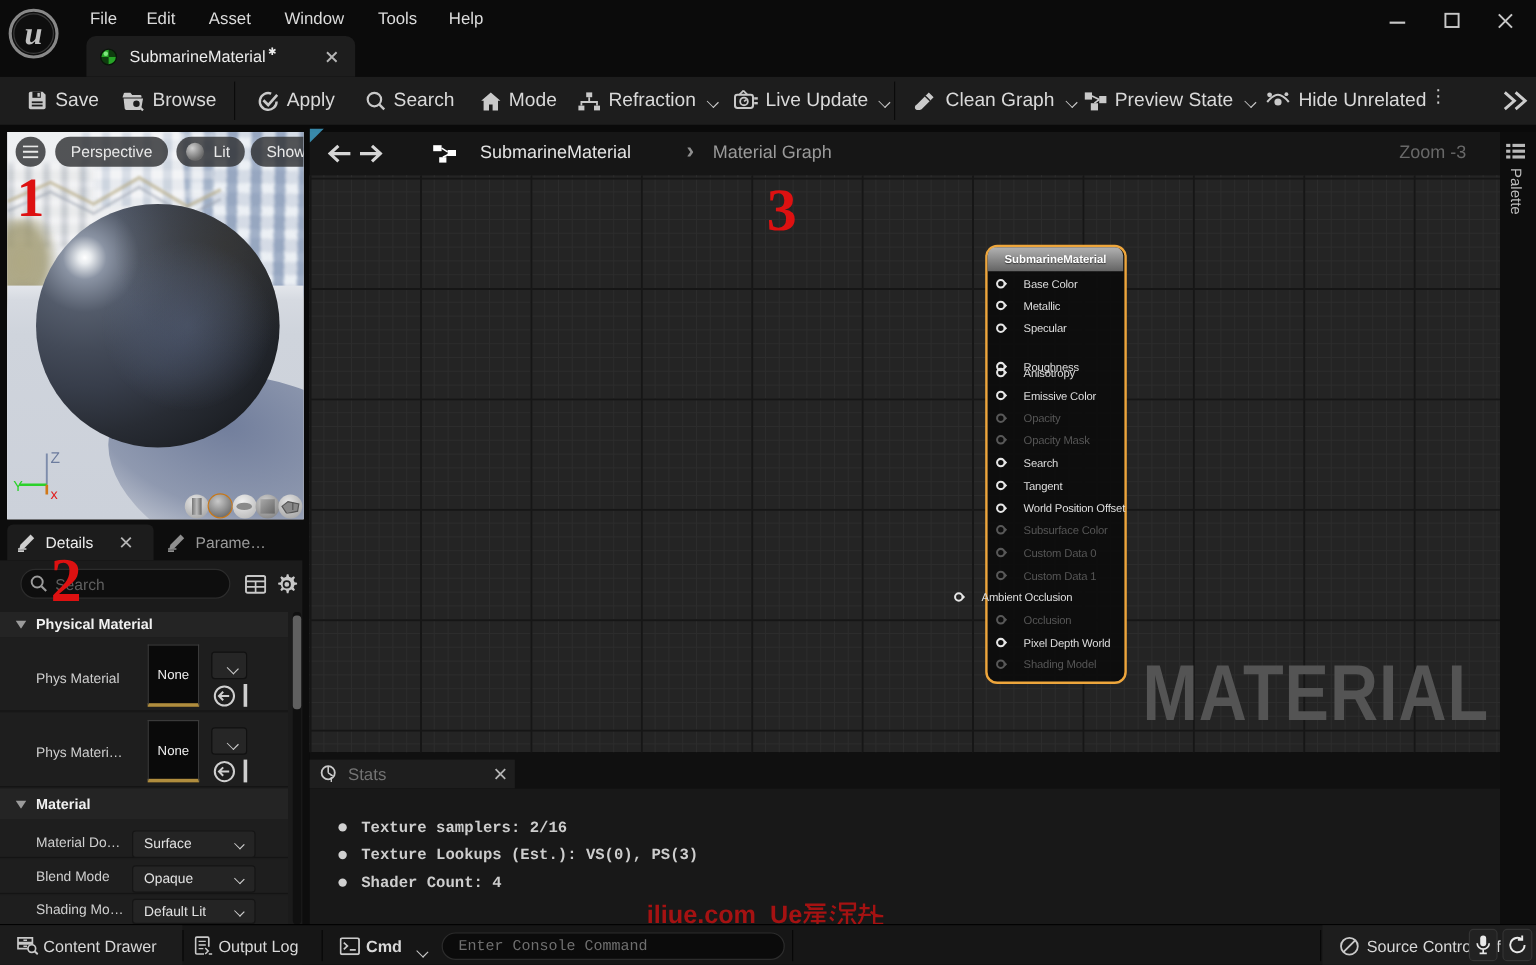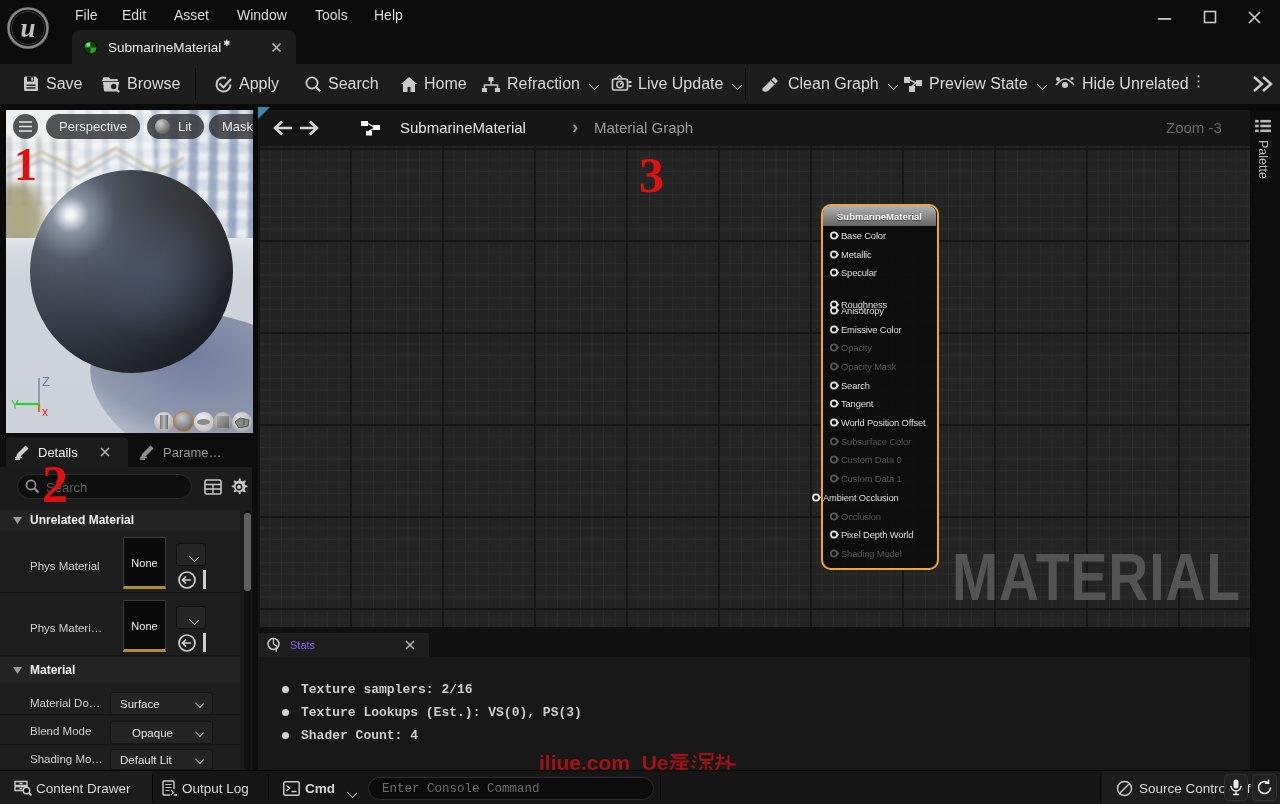--- a/index.html
+++ b/index.html
@@ -36,21 +36,21 @@
   linear-gradient(to right,#2c2c2c 1px,transparent 1px),
   linear-gradient(to bottom,#2c2c2c 1px,transparent 1px);
  background-size:92px 92px,92px 92px,11.5px 11.5px,11.5px 11.5px;
  background-position:0 0,0 2px,0 0,0 2px;}
 #palette{position:absolute;left:1250px;top:110px;width:30px;height:660px;background:#0d0d0d}
 #material-wm{position:absolute;left:952px;top:539px;width:300px;font-size:66px;font-weight:bold;color:#545454;letter-spacing:1px;transform:scaleX(.84);transform-origin:left}
 
 #node{position:absolute;left:821px;top:204px;width:118px;height:366px;border:2.5px solid #eea63c;border-radius:10px;background:rgba(13,13,13,.95)}
 #nodehead{position:absolute;left:0;top:0;width:113px;height:20px;border-radius:7px 7px 0 0;background:linear-gradient(#b2b2b2,#8a8a8a 50%,#646464);display:flex;align-items:center;justify-content:center}
 #nodehead span{font-size:9.5px;font-weight:bold;color:#fff;text-shadow:0 1px 1px #333}
-.pin{position:absolute;left:8px;height:12px;display:flex;gap:0}
+.pin{position:absolute;left:8px;height:12px;display:flex;align-items:center;gap:12px}
 .pin span{font-size:9.4px;letter-spacing:-0.15px;white-space:nowrap}
 
 #statstab{position:absolute;left:258px;top:633px;width:171px;height:24px;background:#1e1e1e;display:flex;align-items:center}
 #statsbody{position:absolute;left:258px;top:657px;width:992px;height:113px;background:#181818;font-family:"Liberation Mono",monospace;font-size:13px;font-weight:bold;color:#cdcdcd}
 .stline{position:absolute;left:43px;white-space:nowrap}
 .stdot{position:absolute;left:24px;width:7px;height:7px;border-radius:50%;background:#d0d0d0}
 
 #statusbar{position:absolute;left:0;top:770px;width:1280px;height:34px;background:#161616;border-top:1px solid #020202;color:#d8d8d8;font-size:13.5px}
 
 .rnote{position:absolute;font-family:"Liberation Serif",serif;color:#dd1111;font-weight:bold}
@@ -128,21 +128,21 @@
  <svg width="18" height="18" viewBox="0 0 18 18">
       <circle cx="8" cy="8" r="5.6" fill="none" stroke="#c9c9c9" stroke-width="1.8"></circle>
       <path d="M12.2 12.2 l4 4" stroke="#c9c9c9" stroke-width="2"></path>
     </svg>
  <span>Search</span>
   </div>
 <div class="tbtn" style="left:400px">
  <svg width="18" height="17" viewBox="0 0 18 17">
       <path d="M9 1 L17 8 l-2 0 0 8 -4.5 0 0-5 -3 0 0 5 -4.5 0 0-8 -2 0 z" fill="#c9c9c9"></path>
     </svg>
- <span>Home</span>
+ <span>Mode</span>
   </div>
 <div class="tbtn" style="left:481px">
  <svg width="20" height="17" viewBox="0 0 20 17">
       <rect x="7.5" y="1" width="5" height="4" fill="#c9c9c9"></rect>
       <rect x="1" y="12" width="5" height="4" fill="#c9c9c9"></rect>
       <rect x="14" y="12" width="5" height="4" fill="#c9c9c9"></rect>
       <path d="M10 5 l0 4 M3.5 12 l0-3 13 0 0 3 M10 9 l0 0" stroke="#c9c9c9" stroke-width="1.5" fill="none"></path>
     </svg>
  <span>Refraction</span>
     <span class="chev"></span>
@@ -218,21 +218,21 @@
  <div class="abs" style="left:24px;top:60px;width:203px;height:203px;border-radius:50%;background:radial-gradient(circle at 20% 22%,#ffffff 0%,#e9ecef 2.3%,#8a93a3 8%,#535b6a 20%,#434a58 34%,#373d4a 48%,#282c34 64%,#1c1f24 82%)"></div>
  <div class="abs" style="left:24px;top:60px;width:203px;height:203px;border-radius:50%;background:radial-gradient(circle at 62% 50%,rgba(88,100,126,.5) 0%,rgba(88,100,126,.25) 26%,rgba(88,100,126,0) 44%),radial-gradient(circle at 78% 16%,rgba(56,54,48,.62) 0%,rgba(56,54,48,0) 40%)"></div>
 
  <div class="abs" style="left:7px;top:4px;width:25px;height:25px;border-radius:50%;background:rgba(47,49,51,.82)"></div>
  <svg width="13" height="11" viewBox="0 0 13 11" style="position:absolute;left:13px;top:11px">
       <path d="M0 1 h13 M0 5.5 h13 M0 10 h13" stroke="#e8e8e8" stroke-width="1.6"></path>
     </svg>
  <div class="abs" style="left:40px;top:4px;height:25px;padding:0 13px;border-radius:13px;background:rgba(47,49,51,.82);color:#e9e9e9;font-size:13px;line-height:25px">Perspective</div>
  <div class="abs" style="left:141px;top:4px;height:25px;padding:0 12px 0 31px;border-radius:13px;background:rgba(47,49,51,.82);color:#e9e9e9;font-size:13px;line-height:25px">Lit</div>
  <div class="abs" style="left:149px;top:9px;width:15px;height:15px;border-radius:50%;background:radial-gradient(circle at 35% 30%,#cfcfcf,#6a6a6a 70%)"></div>
- <div class="abs" style="left:203px;top:4px;height:25px;padding:0 13px;border-radius:13px 0 0 13px;background:rgba(47,49,51,.82);color:#e9e9e9;font-size:13px;line-height:25px;width:44px">Mask</div>
+ <div class="abs" style="left:203px;top:4px;height:25px;padding:0 13px;border-radius:13px 0 0 13px;background:rgba(47,49,51,.82);color:#e9e9e9;font-size:13px;line-height:25px;width:44px">Show</div>
 
  <svg width="50" height="50" viewBox="0 0 50 50" style="position:absolute;left:2px;top:258px">
   <path d="M31 10 L31 36" stroke="#7d8cab" stroke-width="1.6"></path>
   <path d="M31 36 L8 36" stroke="#2bd12b" stroke-width="2.2"></path>
   <path d="M31 36 L31 44" stroke="#d07818" stroke-width="2.2"></path>
   <text x="34" y="18" fill="#6c7c9e" font-size="13" font-family="Liberation Sans">Z</text>
   <text x="3" y="41" fill="#2bd12b" font-size="12" font-family="Liberation Sans">Y</text>
   <text x="34" y="48" fill="#e02020" font-size="12" font-family="Liberation Sans">x</text>
  </svg>
 
@@ -289,21 +289,21 @@
 
   <div class="sechead" style="top:46px"></div>
  </div>
 </div>
 
 <div id="drows">
 <div class="abs" style="left:0;top:510px;width:240px;height:21px;background:#242424"></div>
 <svg width="9" height="7" viewBox="0 0 9 7" style="position:absolute;left:13px;top:517px">
       <path d="M0 0 h9 L4.5 7 z" fill="#9b9b9b"></path>
     </svg>
-<div class="abs" style="left:30px;top:513px;color:#f0f0f0;font-size:12px;font-weight:bold">Unrelated Material</div>
+<div class="abs" style="left:30px;top:513px;color:#f0f0f0;font-size:12px;font-weight:bold">Physical Material</div>
 <div class="abs" style="left:0;top:531px;width:240px;height:62px;background:#1e1e1e;border-bottom:1px solid #141414"></div>
 <div class="plabel" style="top:560px">Phys Material</div>
 <div class="abs" style="left:123px;top:537px;width:43px;height:52px;background:#0a0a0a;border:1px solid #3a3a3a;border-bottom:3px solid #b08d3e"></div>
 <div class="abs" style="left:123px;top:557px;width:43px;text-align:center;color:#eee;font-size:11px">None</div>
 <div class="abs" style="left:176px;top:543px;width:30px;height:23px;background:#262626;border-radius:3px;border:1px solid #111"></div>
 <div class="chev" style="position:absolute;left:186px;top:550px"></div>
 <svg width="20" height="20" viewBox="0 0 20 20" style="position:absolute;left:177px;top:570px">
       <circle cx="10" cy="10" r="8" fill="none" stroke="#cfcfcf" stroke-width="1.7"></circle>
       <path d="M6 10 h8 M9 6.5 L5.5 10 L9 13.5" fill="none" stroke="#cfcfcf" stroke-width="1.7"></path>
     </svg>
@@ -326,21 +326,21 @@
 <div class="abs" style="left:30px;top:663px;color:#f0f0f0;font-size:12px;font-weight:bold">Material</div>
 <div class="abs" style="left:0;top:683px;width:240px;height:32px;background:#1e1e1e;border-bottom:1px solid #141414"></div>
 <div class="plabel" style="top:697px">Material Do…</div>
 <div class="combo" style="left:110px;top:692px;width:103px;height:23px">
       <span style="margin-left:9px">Surface</span>
       <span class="cv"></span>
     </div>
 <div class="abs" style="left:0;top:716px;width:240px;height:29px;background:#1e1e1e;border-bottom:1px solid #141414"></div>
 <div class="plabel" style="top:725px">Blend Mode</div>
 <div class="combo" style="left:110px;top:721px;width:103px;height:23px">
-      <span style="margin-left:21px">Opaque</span>
+      <span style="margin-left:9px">Opaque</span>
       <span class="cv"></span>
     </div>
 <div class="abs" style="left:0;top:746px;width:240px;height:24px;background:#1e1e1e"></div>
 <div class="plabel" style="top:753px">Shading Mo…</div>
 <div class="combo" style="left:110px;top:749px;width:103px;height:21px">
       <span style="margin-left:9px">Default Lit</span>
       <span class="cv"></span>
     </div>
 <div class="abs" style="left:244px;top:510px;width:7px;height:260px;background:#101010;border-radius:3px"></div>
 <div class="abs" style="left:244px;top:513px;width:7px;height:78px;background:#606060;border-radius:3px"></div>
@@ -480,21 +480,21 @@
       </svg>
  <span style="color:#565656">Custom Data 0</span>
     </div>
     <div class="pin" style="left:829px;top:473.1px">
  <svg width="12" height="11" viewBox="0 0 12 11">
         <circle cx="5" cy="5.5" r="3.1" fill="none" stroke="#585858" stroke-width="1.7"></circle>
         <path d="M8.3 3.6 L10.3 5.5 L8.3 7.4 z" fill="#585858"></path>
       </svg>
  <span style="color:#565656">Custom Data 1</span>
     </div>
-    <div class="pin" style="left:811px;top:491.8px">
+    <div class="pin" style="left:794px;top:491.8px">
  <svg width="12" height="11" viewBox="0 0 12 11">
         <circle cx="5" cy="5.5" r="3.1" fill="none" stroke="#e6e6e6" stroke-width="1.7"></circle>
         <path d="M8.3 3.6 L10.3 5.5 L8.3 7.4 z" fill="#e6e6e6"></path>
       </svg>
  <span style="color:#dedede">Ambient Occlusion</span>
     </div>
     <div class="pin" style="left:829px;top:510.5px">
  <svg width="12" height="11" viewBox="0 0 12 11">
         <circle cx="5" cy="5.5" r="3.1" fill="none" stroke="#585858" stroke-width="1.7"></circle>
         <path d="M8.3 3.6 L10.3 5.5 L8.3 7.4 z" fill="#585858"></path>
@@ -517,21 +517,21 @@
     </div>
   </div>
 
 <div class="abs" style="left:258px;top:627px;width:992px;height:30px;background:#101010"></div>
 <div id="statstab">
  <svg width="16" height="16" viewBox="0 0 16 16" style="margin-left:8px">
       <circle cx="7.5" cy="7" r="5.5" fill="none" stroke="#c9c9c9" stroke-width="1.5"></circle>
       <path d="M7.5 7 L7.5 2.2 M7.5 7 l3.8 2.6" stroke="#c9c9c9" stroke-width="1.3"></path>
       <text x="9" y="15" fill="#c9c9c9" font-size="8" font-weight="bold" font-family="Liberation Sans">i</text>
     </svg>
- <span style="color:#8b5cf6;font-size:11px;margin-left:8px">Stats</span>
+ <span style="color:#737373;font-size:14px;margin-left:8px">Stats</span>
  <svg width="10" height="10" viewBox="0 0 10 10" style="margin-left:90px">
       <path d="M1 1 l8 8 M9 1 l-8 8" stroke="#b5b5b5" stroke-width="1.5"></path>
     </svg>
 </div>
 <div id="statsbody">
  <div class="stdot" style="top:29px"></div>
     <div class="stline" style="top:25px">Texture samplers: 2/16</div>
  <div class="stdot" style="top:52px"></div>
     <div class="stline" style="top:48px">Texture Lookups (Est.): VS(0), PS(3)</div>
  <div class="stdot" style="top:75px"></div>

